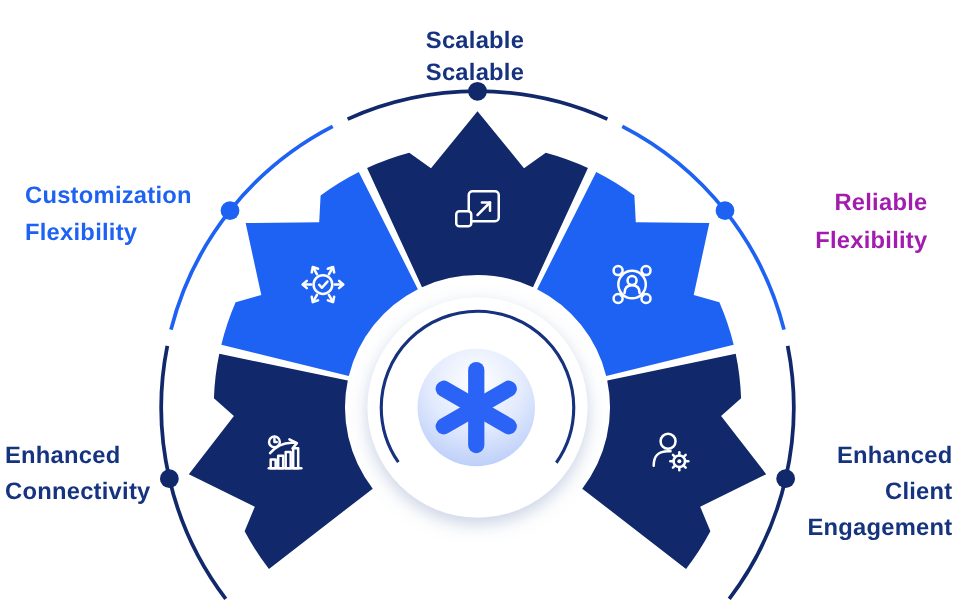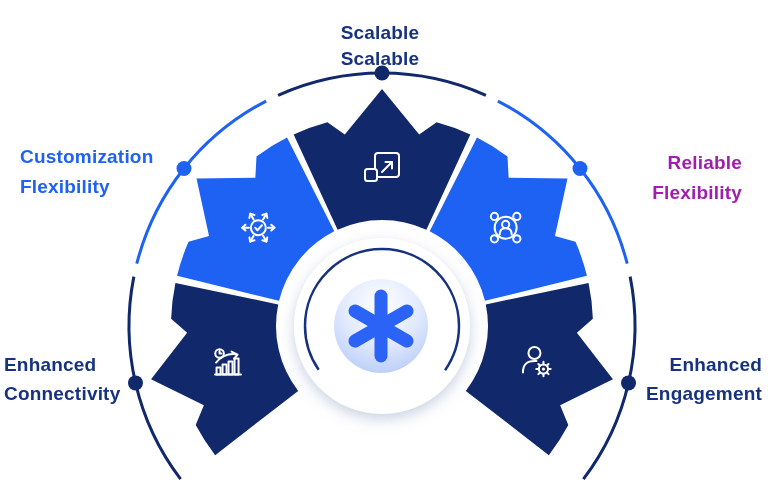--- a/index.html
+++ b/index.html
@@ -151,15 +151,16 @@
   <div class="seg-label label-reliable" style="color: #a21caf;">
     <div>Reliable</div>
     <div>Flexibility</div>
   </div>
   <div class="seg-label label-product" style="color: rgb(22, 51, 127);">
     <div>Enhanced</div>
     <div>Connectivity</div>
   </div>
   <div class="seg-label label-client" style="color: rgb(22, 51, 127);">
     <div>Enhanced</div>
+    <div>Client</div>
     <div>Engagement</div>
   </div>
 </div>
 
 </body></html>

